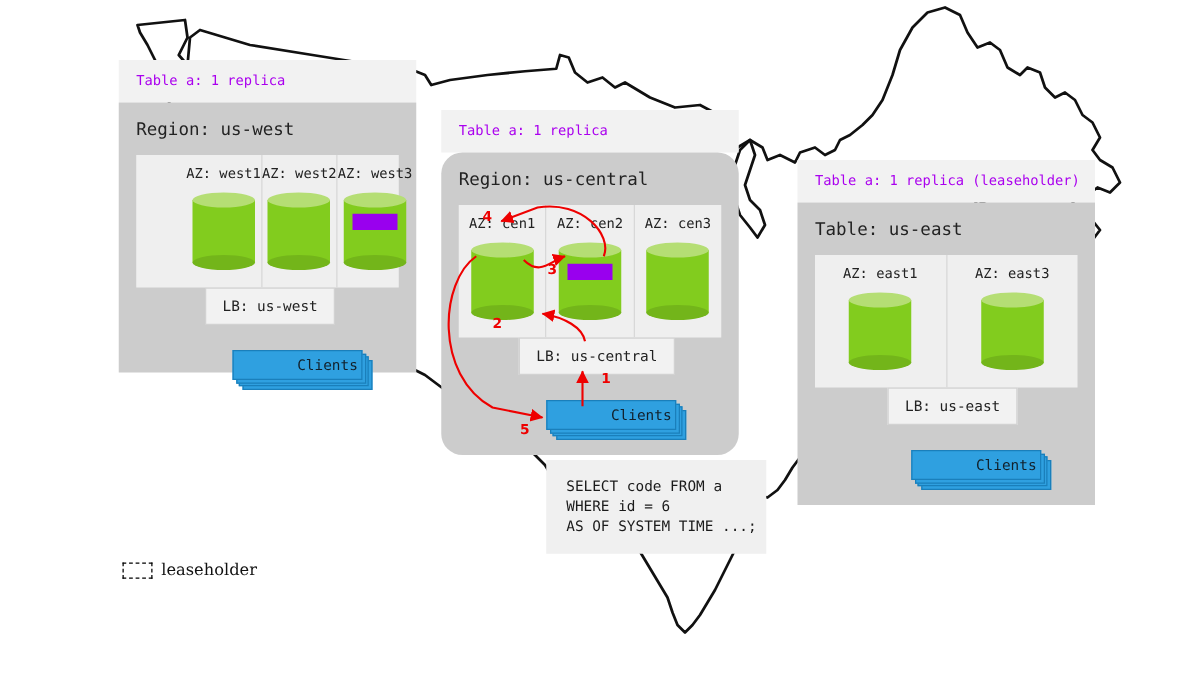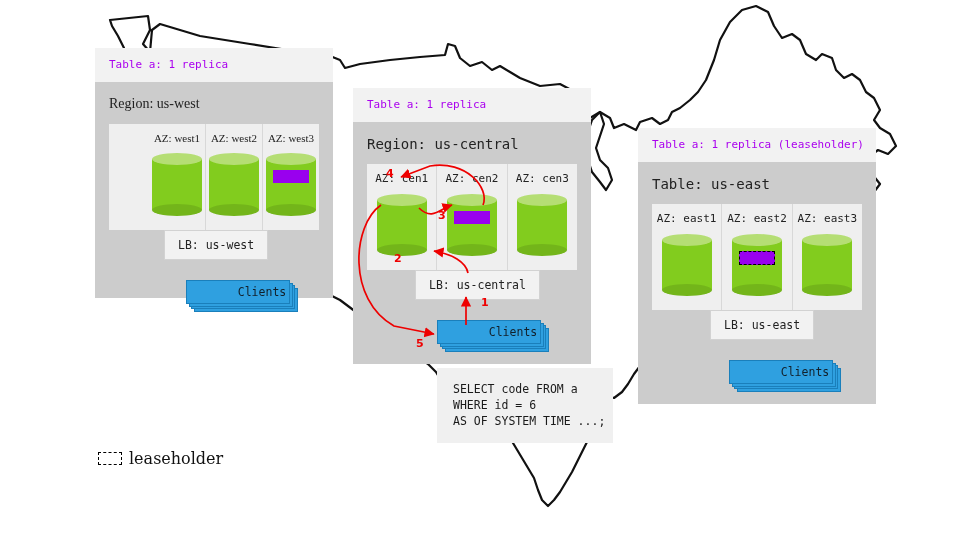--- a/index.html
+++ b/index.html
@@ -88,21 +88,21 @@
     font-family:"DejaVu Sans","Liberation Sans",sans-serif;font-weight:bold;
   }
 
   
   #legend{position:absolute;z-index:4;display:flex;align-items:center;}
   #legend .swatch{
     width:22px;height:11px;border:1.5px dashed #000;background:transparent;
   }
   #legend .lbl{
     margin-left:7px;font-family:"DejaVu Serif","Liberation Serif",serif;
-    font-size:16px;color:#111;
+    font-size:13px;color:#111;
   }
 </style>
 </head>
 <body>
 
 <div id="stage">
 
   <svg id="usmap" viewBox="0 0 960 540" xmlns="http://www.w3.org/2000/svg">
     <path fill="none" stroke="#111111" stroke-width="2.2" stroke-linejoin="round" stroke-linecap="round" d="M110,20 L148,16 L150,30 L143,44 L150,52 L152,30 L160,24
              L200,36 L250,44 L300,52 L330,56 L340,60 L345,68
@@ -145,21 +145,21 @@
              L152,132 L148,120 L144,108 L140,96 L136,84
              L132,72 L128,60 L124,48 L118,36 L112,26 L110,20 Z"></path>
     <path fill="none" stroke="#111111" stroke-width="2.2" stroke-linejoin="round" stroke-linecap="round" d="M600,112 L604,124 L600,136 L596,148 L600,160 L608,168
              L612,180 L606,190 L600,182 L592,172 L588,160 L586,146
              L588,132 L592,120 L600,112 Z"></path>
     <path fill="none" stroke="#111111" stroke-width="2.2" stroke-linecap="round" d="M782,160 L790,164 L796,172 L790,178 L782,174 L778,166 Z"></path>
   </svg>
 
   <div class="region" style="left:95px;top:48px;width:238px;">
     <div class="region-caption">Table a: 1 replica</div>
-    <div class="region-body" style="height:216px;position:relative;font-family:Liberation Serif, serif;">
+    <div class="region-body" style="height:216px;position:relative;">
       <div class="region-title">Region: us-west</div>
 
       <div class="az-strip" style="height:106px;padding-left:40px;">
         <div class="az">
           <div class="az-label">AZ: west1</div>
           <div class="cyl" style="width:50px;height:66px;">
             <div class="body"></div>
             <div class="bot"></div>
             <div class="top"></div>
           </div>
@@ -189,21 +189,21 @@
     <div class="clients" style="left:91px;top:232px;width:62px;height:24px;">
       <div class="card s3" style="width:54px;height:22px;"></div>
       <div class="card s2" style="width:54px;height:22px;"></div>
       <div class="card s1" style="width:54px;height:22px;"></div>
       <div class="card front" style="width:54px;height:22px;">Clients</div>
     </div>
   </div>
 
   <div class="region" style="left:353px;top:88px;width:238px;">
     <div class="region-caption">Table a: 1 replica</div>
-    <div class="region-body" style="height:242px;position:relative;">
+    <div class="region-body" style="height:242px;position:relative;border-radius:17px;">
       <div class="region-title">Region: us-central</div>
 
       <div class="az-strip" style="height:106px;">
         <div class="az">
           <div class="az-label">AZ: cen1</div>
           <div class="cyl" style="width:50px;height:66px;">
             <div class="body"></div>
             <div class="bot"></div>
             <div class="top"></div>
           </div>
@@ -247,29 +247,20 @@
     <div class="region-body" style="height:242px;position:relative;">
       <div class="region-title">Table: us-east</div>
 
       <div class="az-strip" style="height:106px;">
         <div class="az">
           <div class="az-label">AZ: east1</div>
           <div class="cyl" style="width:50px;height:66px;">
             <div class="body"></div>
             <div class="bot"></div>
             <div class="top"></div>
-          </div>
-        </div>
-        <div class="az">
-          <div class="az-label">AZ: east2</div>
-          <div class="cyl" style="width:50px;height:66px;">
-            <div class="body"></div>
-            <div class="bot"></div>
-            <div class="top"></div>
-            <div class="replica leaseholder" style="left:7px;top:17px;width:34px;height:12px;"></div>
           </div>
         </div>
         <div class="az">
           <div class="az-label">AZ: east3</div>
           <div class="cyl" style="width:50px;height:66px;">
             <div class="body"></div>
             <div class="bot"></div>
             <div class="top"></div>
           </div>
         </div>

